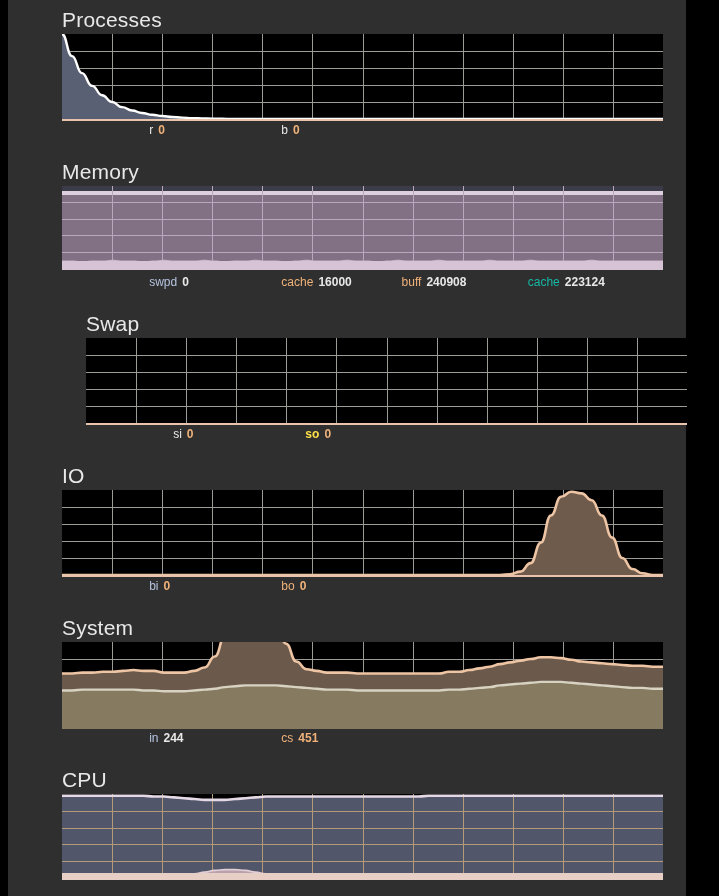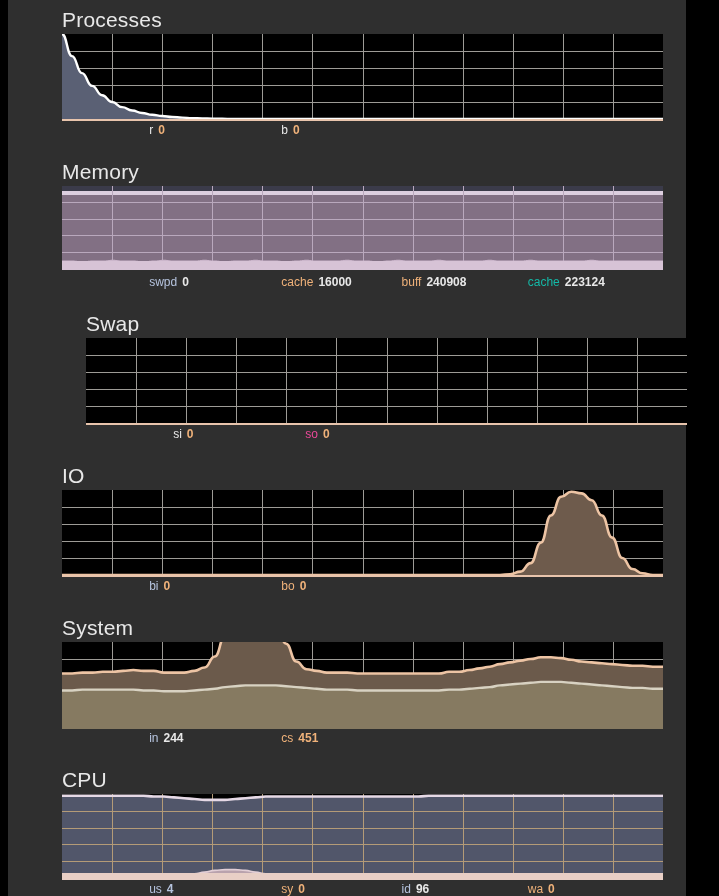--- a/index.html
+++ b/index.html
@@ -190,21 +190,21 @@
             <div class="v" style="left: 91.6667%;"></div>
             <div class="h" style="top: 20%;"></div>
             <div class="h" style="top: 40%;"></div>
             <div class="h" style="top: 60%;"></div>
             <div class="h" style="top: 80%;"></div>
           </div>
       </div>
       <div class="baseline" style="top:111px;"></div>
       <div class="legend" id="legend-swap" style="top:114px;">
           <span class="item" style="left: 14.5%;"><span class="k" style="color: rgb(232, 232, 232);">si</span><span class="v" style="color: rgb(240, 178, 122);">0</span></span>
-          <span class="item" style="left: 36.5%;"><span class="k" style="color: #ec4899;">so</span><span class="v" style="color: rgb(240, 178, 122);">0</span></span>
+          <span class="item" style="left: 36.5%;"><span class="k" style="color: #fde047; font-weight: bold;">so</span><span class="v" style="color: rgb(240, 178, 122);">0</span></span>
         </div>
     </div>
 
     <div class="section" style="top:464px;height:142px;">
       <div class="sec-title">IO</div>
       <div class="plot" style="top:26px;height:85px;background:#000;">
         <div class="grid" id="grid-io">
             <div class="v" style="left: 8.33333%;"></div>
             <div class="v" style="left: 16.6667%;"></div>
             <div class="v" style="left: 25%;"></div>
@@ -291,22 +291,16 @@
             <div class="h" style="top: 80%;"></div>
           </div>
         <svg class="series" viewBox="0 0 601 84" preserveAspectRatio="none" style="z-index:3;">
           <path id="cpu-id-line" fill="none" stroke="#e6d9e6" stroke-width="2.6" d="M0.0,1.7 C5.1,1.7 5.1,1.7 10.2,1.7 C15.3,1.7 15.3,1.7 20.4,1.7 C25.5,1.7 25.5,1.7 30.6,1.7 C35.7,1.7 35.7,1.7 40.7,1.7 C45.8,1.7 45.8,1.7 50.9,1.7 C56.0,1.7 56.0,1.7 61.1,1.7 C66.2,1.7 66.2,1.7 71.3,1.7 C76.4,1.7 76.4,1.7 81.5,1.7 C86.6,1.7 86.6,2.5 91.7,2.5 C96.8,2.5 96.8,2.5 101.9,2.5 C107.0,2.5 107.0,3.4 112.1,3.4 C117.1,3.4 117.1,4.2 122.2,4.2 C127.3,4.2 127.3,5.0 132.4,5.0 C137.5,5.0 137.5,5.9 142.6,5.9 C147.7,5.9 147.7,5.9 152.8,5.9 C157.9,5.9 157.9,5.9 163.0,5.9 C168.1,5.9 168.1,5.0 173.2,5.0 C178.3,5.0 178.3,4.2 183.4,4.2 C188.4,4.2 188.4,3.4 193.5,3.4 C198.6,3.4 198.6,2.5 203.7,2.5 C208.8,2.5 208.8,2.5 213.9,2.5 C219.0,2.5 219.0,2.5 224.1,2.5 C229.2,2.5 229.2,2.5 234.3,2.5 C239.4,2.5 239.4,2.5 244.5,2.5 C249.6,2.5 249.6,2.5 254.7,2.5 C259.8,2.5 259.8,2.5 264.8,2.5 C269.9,2.5 269.9,2.5 275.0,2.5 C280.1,2.5 280.1,2.5 285.2,2.5 C290.3,2.5 290.3,2.5 295.4,2.5 C300.5,2.5 300.5,2.5 305.6,2.5 C310.7,2.5 310.7,2.5 315.8,2.5 C320.9,2.5 320.9,2.5 326.0,2.5 C331.1,2.5 331.1,2.5 336.2,2.5 C341.2,2.5 341.2,2.5 346.3,2.5 C351.4,2.5 351.4,2.5 356.5,2.5 C361.6,2.5 361.6,1.7 366.7,1.7 C371.8,1.7 371.8,1.7 376.9,1.7 C382.0,1.7 382.0,1.7 387.1,1.7 C392.2,1.7 392.2,1.7 397.3,1.7 C402.4,1.7 402.4,1.7 407.5,1.7 C412.6,1.7 412.6,1.7 417.6,1.7 C422.7,1.7 422.7,1.7 427.8,1.7 C432.9,1.7 432.9,1.7 438.0,1.7 C443.1,1.7 443.1,1.7 448.2,1.7 C453.3,1.7 453.3,1.7 458.4,1.7 C463.5,1.7 463.5,1.7 468.6,1.7 C473.7,1.7 473.7,1.7 478.8,1.7 C483.9,1.7 483.9,1.7 488.9,1.7 C494.0,1.7 494.0,1.7 499.1,1.7 C504.2,1.7 504.2,1.7 509.3,1.7 C514.4,1.7 514.4,1.7 519.5,1.7 C524.6,1.7 524.6,1.7 529.7,1.7 C534.8,1.7 534.8,1.7 539.9,1.7 C545.0,1.7 545.0,1.7 550.1,1.7 C555.2,1.7 555.2,1.7 560.3,1.7 C565.3,1.7 565.3,1.7 570.4,1.7 C575.5,1.7 575.5,1.7 580.6,1.7 C585.7,1.7 585.7,1.7 590.8,1.7 C595.9,1.7 595.9,1.7 601.0,1.7"></path>
           <path id="cpu-us-fill" fill="#b9a2ad" d="M0.0,81.5 C5.1,81.5 5.1,81.5 10.2,81.5 C15.3,81.5 15.3,81.5 20.4,81.5 C25.5,81.5 25.5,81.5 30.6,81.5 C35.7,81.5 35.7,81.5 40.7,81.5 C45.8,81.5 45.8,81.5 50.9,81.5 C56.0,81.5 56.0,81.5 61.1,81.5 C66.2,81.5 66.2,81.5 71.3,81.5 C76.4,81.5 76.4,81.5 81.5,81.5 C86.6,81.5 86.6,81.5 91.7,81.5 C96.8,81.5 96.8,81.5 101.9,81.5 C107.0,81.5 107.0,81.5 112.1,81.5 C117.1,81.5 117.1,80.6 122.2,80.6 C127.3,80.6 127.3,79.8 132.4,79.8 C137.5,79.8 137.5,78.1 142.6,78.1 C147.7,78.1 147.7,76.4 152.8,76.4 C157.9,76.4 157.9,75.6 163.0,75.6 C168.1,75.6 168.1,75.6 173.2,75.6 C178.3,75.6 178.3,76.4 183.4,76.4 C188.4,76.4 188.4,78.1 193.5,78.1 C198.6,78.1 198.6,79.8 203.7,79.8 C208.8,79.8 208.8,80.6 213.9,80.6 C219.0,80.6 219.0,81.5 224.1,81.5 C229.2,81.5 229.2,81.5 234.3,81.5 C239.4,81.5 239.4,81.5 244.5,81.5 C249.6,81.5 249.6,81.5 254.7,81.5 C259.8,81.5 259.8,81.5 264.8,81.5 C269.9,81.5 269.9,81.5 275.0,81.5 C280.1,81.5 280.1,81.5 285.2,81.5 C290.3,81.5 290.3,81.5 295.4,81.5 C300.5,81.5 300.5,81.5 305.6,81.5 C310.7,81.5 310.7,81.5 315.8,81.5 C320.9,81.5 320.9,81.5 326.0,81.5 C331.1,81.5 331.1,81.5 336.2,81.5 C341.2,81.5 341.2,81.5 346.3,81.5 C351.4,81.5 351.4,81.5 356.5,81.5 C361.6,81.5 361.6,81.5 366.7,81.5 C371.8,81.5 371.8,81.5 376.9,81.5 C382.0,81.5 382.0,81.5 387.1,81.5 C392.2,81.5 392.2,81.5 397.3,81.5 C402.4,81.5 402.4,81.5 407.5,81.5 C412.6,81.5 412.6,81.5 417.6,81.5 C422.7,81.5 422.7,81.5 427.8,81.5 C432.9,81.5 432.9,81.5 438.0,81.5 C443.1,81.5 443.1,81.5 448.2,81.5 C453.3,81.5 453.3,81.5 458.4,81.5 C463.5,81.5 463.5,81.5 468.6,81.5 C473.7,81.5 473.7,81.5 478.8,81.5 C483.9,81.5 483.9,81.5 488.9,81.5 C494.0,81.5 494.0,81.5 499.1,81.5 C504.2,81.5 504.2,81.5 509.3,81.5 C514.4,81.5 514.4,81.5 519.5,81.5 C524.6,81.5 524.6,81.5 529.7,81.5 C534.8,81.5 534.8,81.5 539.9,81.5 C545.0,81.5 545.0,81.5 550.1,81.5 C555.2,81.5 555.2,81.5 560.3,81.5 C565.3,81.5 565.3,81.5 570.4,81.5 C575.5,81.5 575.5,81.5 580.6,81.5 C585.7,81.5 585.7,81.5 590.8,81.5 C595.9,81.5 595.9,81.5 601.0,81.5 L601,84 L0,84 Z"></path>
           <path id="cpu-us-line" fill="none" stroke="#e3cfd6" stroke-width="1.6" d="M0.0,81.5 C5.1,81.5 5.1,81.5 10.2,81.5 C15.3,81.5 15.3,81.5 20.4,81.5 C25.5,81.5 25.5,81.5 30.6,81.5 C35.7,81.5 35.7,81.5 40.7,81.5 C45.8,81.5 45.8,81.5 50.9,81.5 C56.0,81.5 56.0,81.5 61.1,81.5 C66.2,81.5 66.2,81.5 71.3,81.5 C76.4,81.5 76.4,81.5 81.5,81.5 C86.6,81.5 86.6,81.5 91.7,81.5 C96.8,81.5 96.8,81.5 101.9,81.5 C107.0,81.5 107.0,81.5 112.1,81.5 C117.1,81.5 117.1,80.6 122.2,80.6 C127.3,80.6 127.3,79.8 132.4,79.8 C137.5,79.8 137.5,78.1 142.6,78.1 C147.7,78.1 147.7,76.4 152.8,76.4 C157.9,76.4 157.9,75.6 163.0,75.6 C168.1,75.6 168.1,75.6 173.2,75.6 C178.3,75.6 178.3,76.4 183.4,76.4 C188.4,76.4 188.4,78.1 193.5,78.1 C198.6,78.1 198.6,79.8 203.7,79.8 C208.8,79.8 208.8,80.6 213.9,80.6 C219.0,80.6 219.0,81.5 224.1,81.5 C229.2,81.5 229.2,81.5 234.3,81.5 C239.4,81.5 239.4,81.5 244.5,81.5 C249.6,81.5 249.6,81.5 254.7,81.5 C259.8,81.5 259.8,81.5 264.8,81.5 C269.9,81.5 269.9,81.5 275.0,81.5 C280.1,81.5 280.1,81.5 285.2,81.5 C290.3,81.5 290.3,81.5 295.4,81.5 C300.5,81.5 300.5,81.5 305.6,81.5 C310.7,81.5 310.7,81.5 315.8,81.5 C320.9,81.5 320.9,81.5 326.0,81.5 C331.1,81.5 331.1,81.5 336.2,81.5 C341.2,81.5 341.2,81.5 346.3,81.5 C351.4,81.5 351.4,81.5 356.5,81.5 C361.6,81.5 361.6,81.5 366.7,81.5 C371.8,81.5 371.8,81.5 376.9,81.5 C382.0,81.5 382.0,81.5 387.1,81.5 C392.2,81.5 392.2,81.5 397.3,81.5 C402.4,81.5 402.4,81.5 407.5,81.5 C412.6,81.5 412.6,81.5 417.6,81.5 C422.7,81.5 422.7,81.5 427.8,81.5 C432.9,81.5 432.9,81.5 438.0,81.5 C443.1,81.5 443.1,81.5 448.2,81.5 C453.3,81.5 453.3,81.5 458.4,81.5 C463.5,81.5 463.5,81.5 468.6,81.5 C473.7,81.5 473.7,81.5 478.8,81.5 C483.9,81.5 483.9,81.5 488.9,81.5 C494.0,81.5 494.0,81.5 499.1,81.5 C504.2,81.5 504.2,81.5 509.3,81.5 C514.4,81.5 514.4,81.5 519.5,81.5 C524.6,81.5 524.6,81.5 529.7,81.5 C534.8,81.5 534.8,81.5 539.9,81.5 C545.0,81.5 545.0,81.5 550.1,81.5 C555.2,81.5 555.2,81.5 560.3,81.5 C565.3,81.5 565.3,81.5 570.4,81.5 C575.5,81.5 575.5,81.5 580.6,81.5 C585.7,81.5 585.7,81.5 590.8,81.5 C595.9,81.5 595.9,81.5 601.0,81.5"></path>
         </svg>
         <div class="cpu-bot-rule" style="z-index:4;"></div>
       </div>
       <div class="baseline" style="top:110px;background:#e8cfc6;"></div>
-      <div class="legend" id="legend-cpu" style="top:113px;">
-          <span class="item" style="left: 14.5%;"><span class="k" style="color: rgb(182, 196, 223);">us</span><span class="v" style="color: rgb(182, 196, 223);">4</span></span>
-          <span class="item" style="left: 36.5%;"><span class="k" style="color: rgb(240, 178, 122);">sy</span><span class="v" style="color: rgb(240, 178, 122);">0</span></span>
-          <span class="item" style="left: 56.5%;"><span class="k" style="color: rgb(182, 196, 223);">id</span><span class="v" style="color: rgb(232, 232, 232);">96</span></span>
-          <span class="item" style="left: 77.5%;"><span class="k" style="color: rgb(240, 178, 122);">wa</span><span class="v" style="color: rgb(240, 178, 122);">0</span></span>
-        </div>
     </div>
 
   </div>
 </div>
 
 </body></html>

